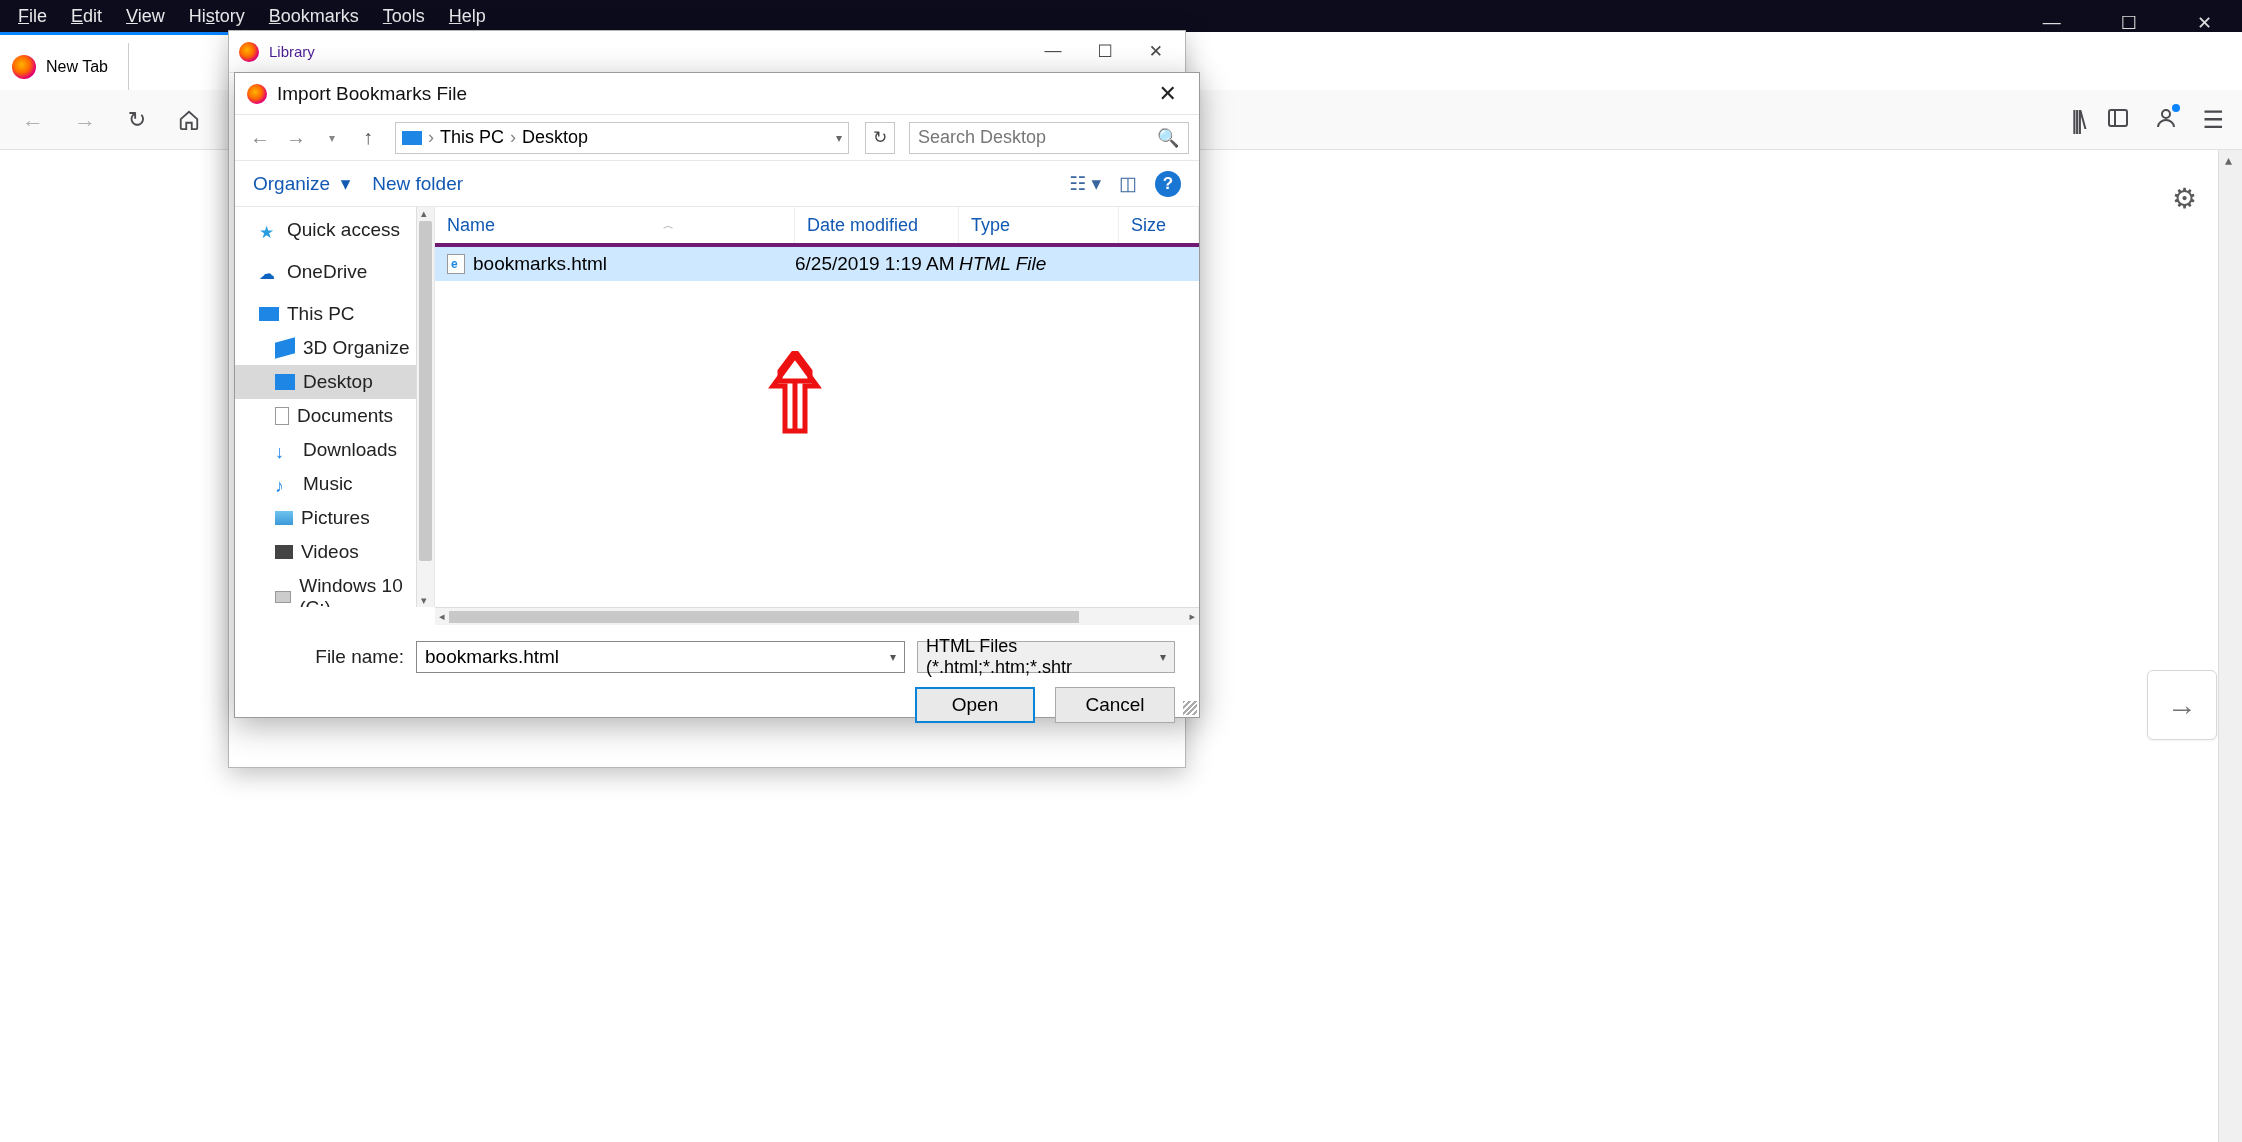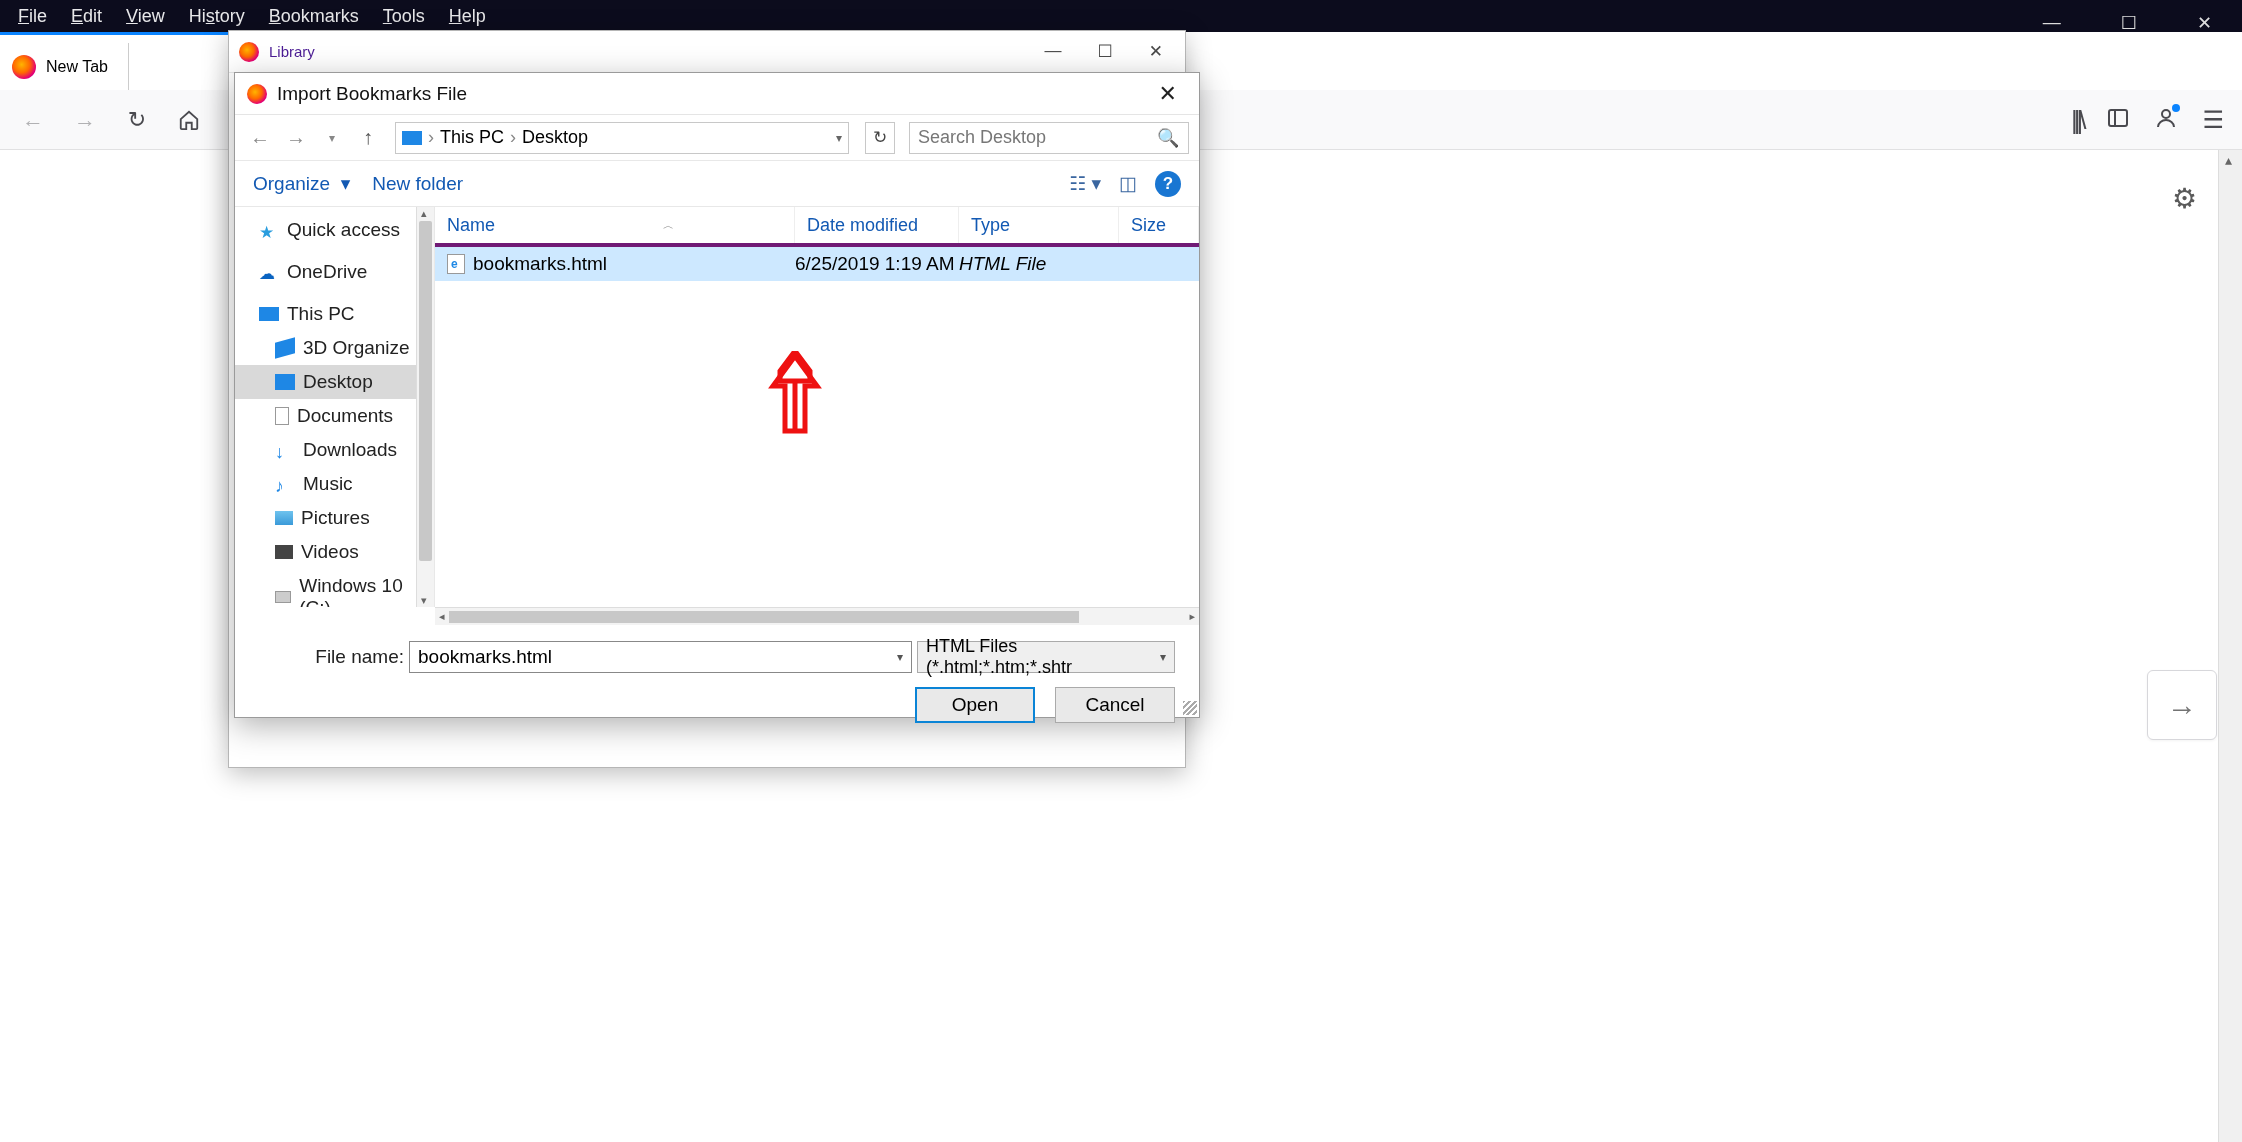--- a/index.html
+++ b/index.html
@@ -99,21 +99,21 @@
 .html-fileicon { width:18px; height:20px; border:1px solid #999; background:#fff; position:relative;}
 .html-fileicon::after { content:"e"; position:absolute; top:2px; left:3px; color:#1e88e5; font-size:12px; font-weight:bold;}
 
 .fd-hscroll { height: 18px; background:#f3f3f3; border-top:1px solid #ddd; display:flex; align-items:center; margin: 0 0 0 200px;}
 .fd-hscroll .al { font-size:11px; color:#666; padding:0 4px;}
 .fd-hscroll .track { flex:1; height:14px; position:relative;}
 .fd-hscroll .thumb { position:absolute; left:0; width:630px; top:1px; bottom:1px; background:#c8c8c8;}
 .fd-hscroll .ar { font-size:11px; color:#666; padding:0 4px;}
 
 .fd-bottom { padding: 16px 24px 12px; display: flex; flex-direction: column; gap: 14px; }
-.fd-filerow { display: flex; align-items: center; gap: 5px; }
+.fd-filerow { display: flex; align-items: center; gap: 12px; }
 .fd-label { font-size: 19px; color:#222; width: 145px; text-align:right;}
 .fd-combo { height: 32px; border: 1px solid #888; background:#fff; display:flex; align-items:center; padding: 0 8px; font-size: 19px; flex:1; position:relative;}
 .fd-combo .dd { margin-left:auto; color:#555; font-size:12px;}
 .fd-typebox { width: 258px; height: 32px; border:1px solid #aaa; background:#efefef; display:flex; align-items:center; padding:0 8px; font-size:18px; }
 .fd-typebox .dd { margin-left:auto; color:#555; font-size:12px;}
 .fd-buttons { display: flex; gap: 20px; justify-content: flex-end; }
 .fd-btn { width: 120px; height: 36px; border: 1px solid #aaa; background:#e9e9e9; font-size:19px; display:flex; align-items:center; justify-content:center;}
 .fd-btn.primary { border: 2px solid #0a84d6; background:#e9e9e9;}
 
 

